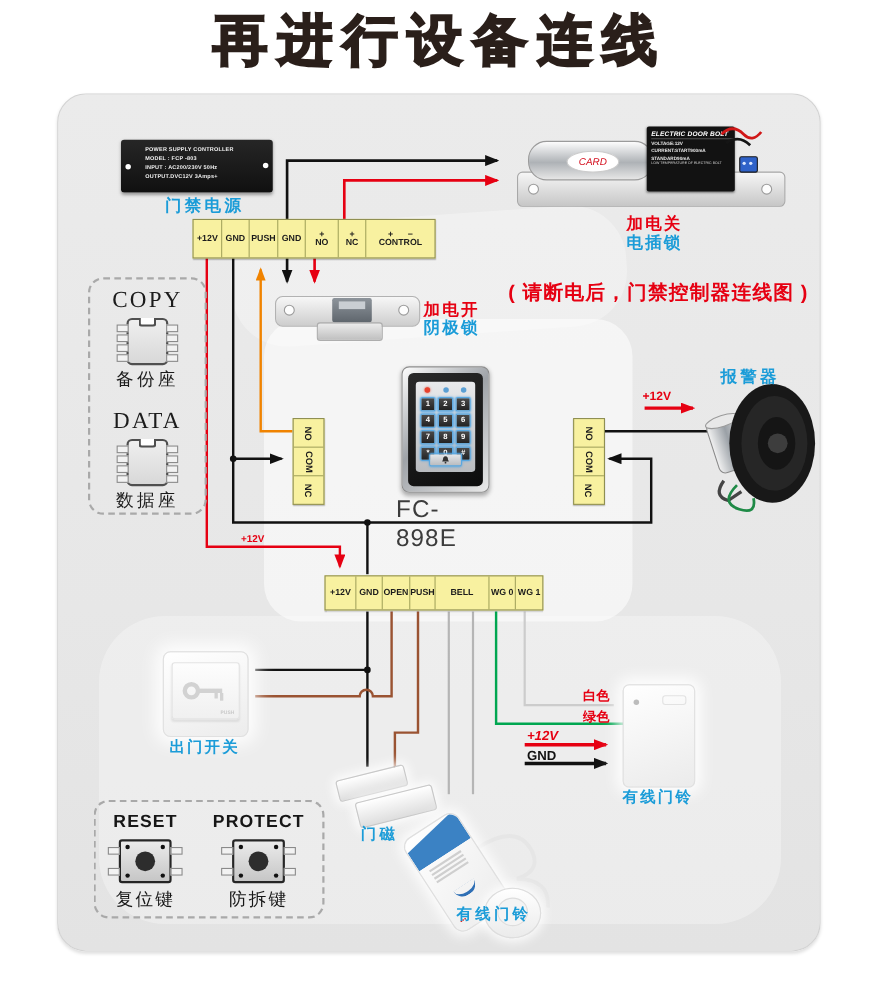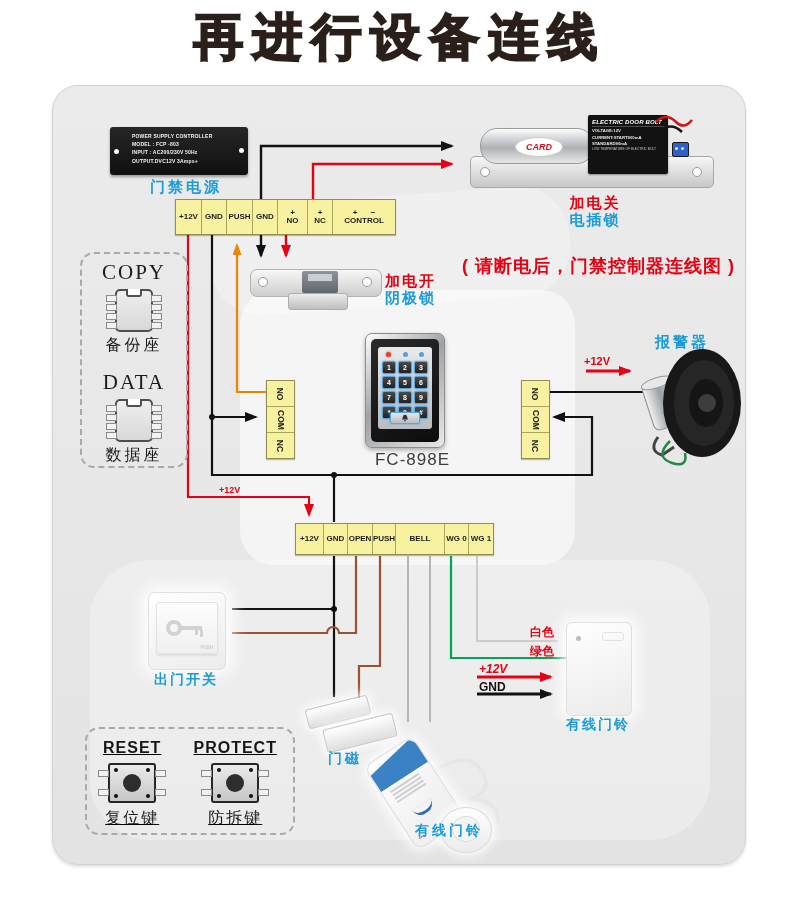--- a/index.html
+++ b/index.html
@@ -60,21 +60,21 @@
   
   .bolt{left:468px;top:112px;width:250px;height:85px;z-index:3;}
   .bolt .plate{position:absolute;left:2px;top:44px;width:242px;height:30px;border-radius:5px;
          background:linear-gradient(#f6f6f6,#c7c7c7);border:1px solid #a8a8a8;}
   .hole{position:absolute;width:8px;height:8px;border-radius:50%;background:#fdfdfd;
         border:1.5px solid #9a9a9a;}
   .bolt .cyl{position:absolute;left:12px;top:16px;width:112px;height:34px;border-radius:17px;
          background:linear-gradient(#fdfdfd,#aeb2b6 55%,#e6e6e6);border:1px solid #9b9b9b;}
   .bolt .logo{position:absolute;left:34px;top:8px;width:46px;height:18px;border-radius:50%;
          background:#fff;border:1px solid #ccc;display:flex;align-items:center;justify-content:center;
-         color:#d40f1e;font-style:italic;font-weight:bold;font-size:9px;}
+         color:#d40f1e;font-style:italic;font-weight:normal;font-size:9px;}
   .bolt .box{position:absolute;left:120px;top:3px;width:80px;height:59px;background:#121212;
          border-radius:2px;box-shadow:0 1px 2px rgba(0,0,0,.4);}
   .bolt .box-in{position:absolute;left:4px;top:3px;width:200%;transform:scale(.5);
          transform-origin:0 0;color:#fff;}
   .bolt .bt{font-size:12px;font-weight:bold;font-style:italic;border-bottom:1px solid #888;
          padding-bottom:2px;margin-bottom:2px;letter-spacing:.3px;}
   .bolt .bs{font-size:8.5px;color:#e8e8e8;line-height:1.5;font-weight:bold;}
   .bolt .bs4{font-size:6.5px;color:#cfcfcf;}
   .bolt .conn{position:absolute;left:204px;top:30px;width:15px;height:13px;background:#2f62c9;
          border:1px solid #1a1a1a;border-radius:2px;}
@@ -113,39 +113,39 @@
   .leds{position:absolute;left:8px;top:5px;right:8px;display:flex;justify-content:space-between;}
   .led{width:5px;height:5px;border-radius:50%;}
   .keys{position:absolute;left:4px;top:14px;right:4px;display:grid;
         grid-template-columns:repeat(3,1fr);gap:2px;}
   .key{height:11px;background:linear-gradient(#4a4a4a,#222);border:1px solid #58a7e0;
        border-radius:2px;color:#fff;font-size:7px;font-weight:bold;display:flex;
        align-items:center;justify-content:center;box-shadow:0 0 2px #4aa3e8;}
   .bellkey{position:absolute;left:12px;right:12px;bottom:5px;height:10px;border-radius:2px;
        background:linear-gradient(#e6e7e9,#b9bcc0);border:1px solid #58a7e0;display:flex;
        align-items:center;justify-content:center;box-shadow:0 0 2px #4aa3e8;}
-  .model{left:360px;top:450px;width:90px;text-align:right;font-size:17px;color:#3c3c3c;
+  .model{left:360px;top:450px;width:90px;text-align:left;font-size:22px;color:#3c3c3c;
        letter-spacing:1px;z-index:3;}
 
   
   .siren{left:636px;top:345px;width:110px;height:122px;z-index:3;}
 
   
   .exit{left:148px;top:592px;width:76px;height:76px;border-radius:7px;z-index:3;
         background:linear-gradient(160deg,#ffffff,#ececec);border:1px solid #e0e0e0;
         box-shadow:0 0 16px 6px rgba(255,255,255,.95);}
   .exit .inner{position:absolute;left:7px;top:9px;right:7px;bottom:15px;border-radius:3px;
         background:linear-gradient(#fdfdfd,#f0f0f0);border:1px solid #e3e3e3;
         box-shadow:0 2px 2px rgba(0,0,0,.08);}
   .exit .push{position:absolute;right:4px;bottom:3px;transform:scale(.5);transform-origin:100% 100%;
         font-size:9px;color:#c9c9c9;font-weight:bold;}
 
   
   .rp{left:85px;top:727px;width:210px;height:108px;border:2px dashed #a9a9a9;border-radius:14px;
-      z-index:3;display:flex;justify-content:space-around;padding-top:10px;box-sizing:border-box;text-decoration:underline;}
+      z-index:3;display:flex;justify-content:space-around;padding-top:10px;box-sizing:border-box;}
   .rp .col{display:flex;flex-direction:column;align-items:center;}
   .rp .word{font-size:16px;font-weight:bold;color:#161616;letter-spacing:1px;}
   .tact{position:relative;width:44px;height:36px;margin:6px 0 5px;border-radius:3px;
       background:linear-gradient(#ebebeb,#c6c6c6);border:2px solid #262626;}
   .tact .c{position:absolute;left:50%;top:50%;transform:translate(-50%,-50%);width:18px;height:18px;
       border-radius:50%;background:#2d2d2d;}
   .tact .d{position:absolute;width:4px;height:4px;border-radius:50%;background:#111;}
   .rp .cn{font-size:16px;color:#161616;letter-spacing:2px;}
 
   

